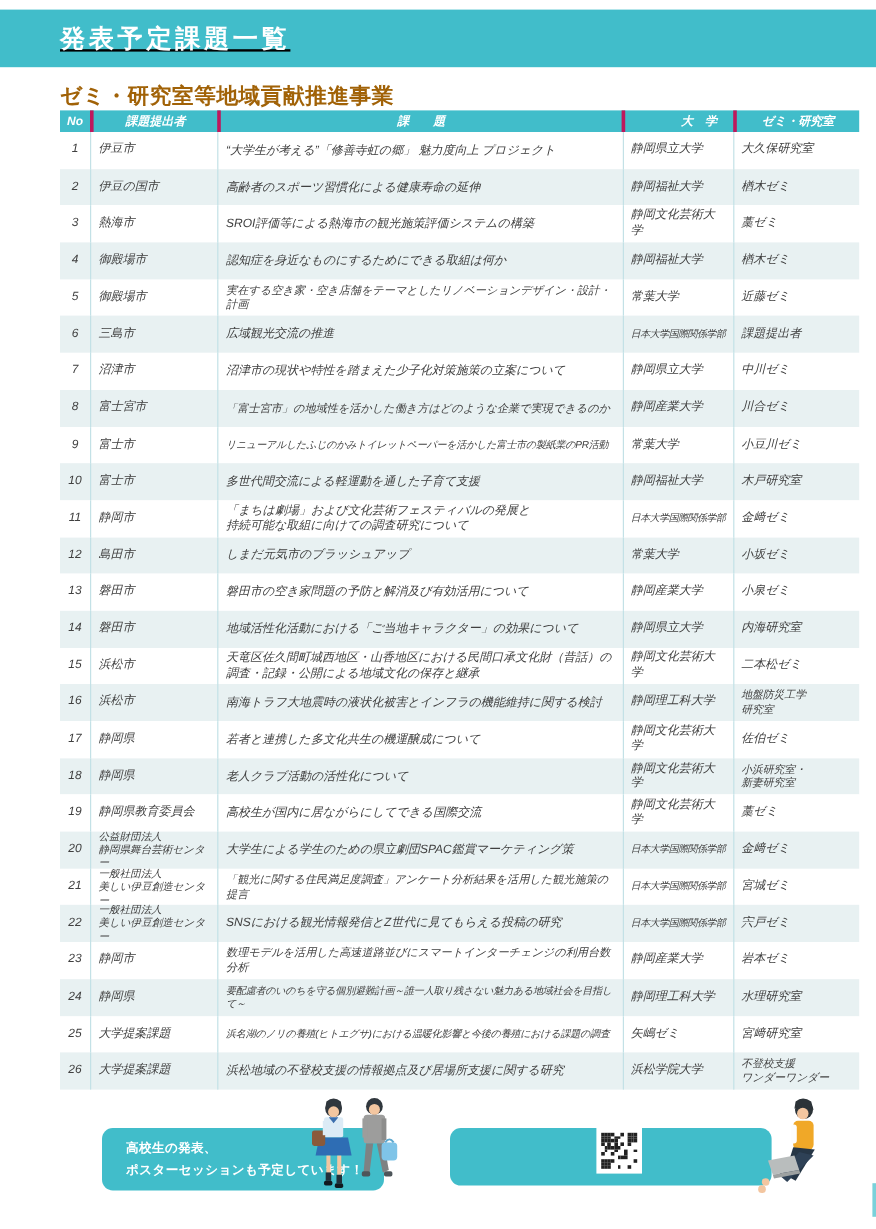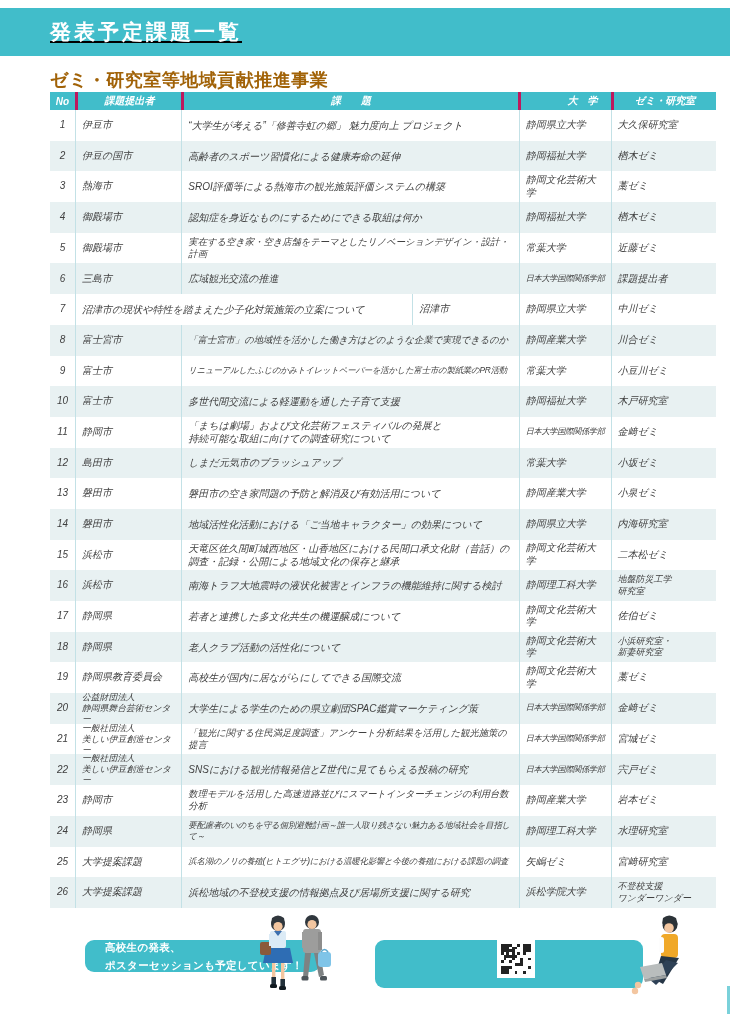--- a/index.html
+++ b/index.html
@@ -31,21 +31,21 @@
   .td.topic { line-height:1.3; }
   .fs93 { font-size:9.3px; }
   .fs88 { font-size:8.8px; }
   .fs84 { font-size:8.4px; letter-spacing:-0.2px; }
   .fs82 { font-size:8.2px; letter-spacing:-0.3px;text-align:right; }
   .fs90 { font-size:9px; }
 
   
   .bubble { position:absolute; background:var(--teal); border-radius:9px; color:#ffffff; display:flex; align-items:center; }
   .bubble .txt { white-space:pre-line; font-size:10.5px; line-height:1.75; font-weight:bold; letter-spacing:0.3px; }
-  .bubble-left { left:85px; top:940px; width:235px; height:32px; padding-left:20px; box-sizing:border-box; }
+  .bubble-left { left:85px; top:940px; width:235px; height:52px; padding-left:20px; box-sizing:border-box; }
   .bubble-right { left:375px; top:940px; width:268px; height:48px; padding-left:14px; box-sizing:border-box; gap:11px;flex-direction:column; }
 
   .qr { width:38px; height:38px; background:#ffffff; padding:4px; box-sizing:border-box; display:grid; grid-template-columns:repeat(11,1fr); grid-template-rows:repeat(11,1fr); flex:0 0 auto; }
   .qr .d { background:#222222; }
 
   .illus { position:absolute; }
   .illus-students { left:256px; top:914px; width:84px; height:98px; z-index:2; }
   .illus-sitting { left:626px; top:915px; width:70px; height:98px; z-index:2; }
 
   .edge-sliver { position:absolute; right:0; bottom:10px; width:3px; height:28px; background:var(--teal); opacity:0.7; }
@@ -113,22 +113,22 @@
     <div class="tr alt">
       <div class="td no c-no">6</div>
       <div class="td submitter c-sub">三島市</div>
       <div class="td topic c-topic">広域観光交流の推進</div>
       <div class="td university c-uni fs82">日本大学国際関係学部</div>
       <div class="td lab c-lab">課題提出者</div>
     </div>
 
     <div class="tr">
       <div class="td no c-no">7</div>
+      <div class="td submitter c-sub">沼津市</div>
       <div class="td topic c-topic">沼津市の現状や特性を踏まえた少子化対策施策の立案について</div>
-      <div class="td submitter c-sub">沼津市</div>
       <div class="td university c-uni">静岡県立大学</div>
       <div class="td lab c-lab">中川ゼミ</div>
     </div>
 
     <div class="tr alt">
       <div class="td no c-no">8</div>
       <div class="td submitter c-sub">富士宮市</div>
       <div class="td topic c-topic fs93">「富士宮市」の地域性を活かした働き方はどのような企業で実現できるのか</div>
       <div class="td university c-uni">静岡産業大学</div>
       <div class="td lab c-lab">川合ゼミ</div>

